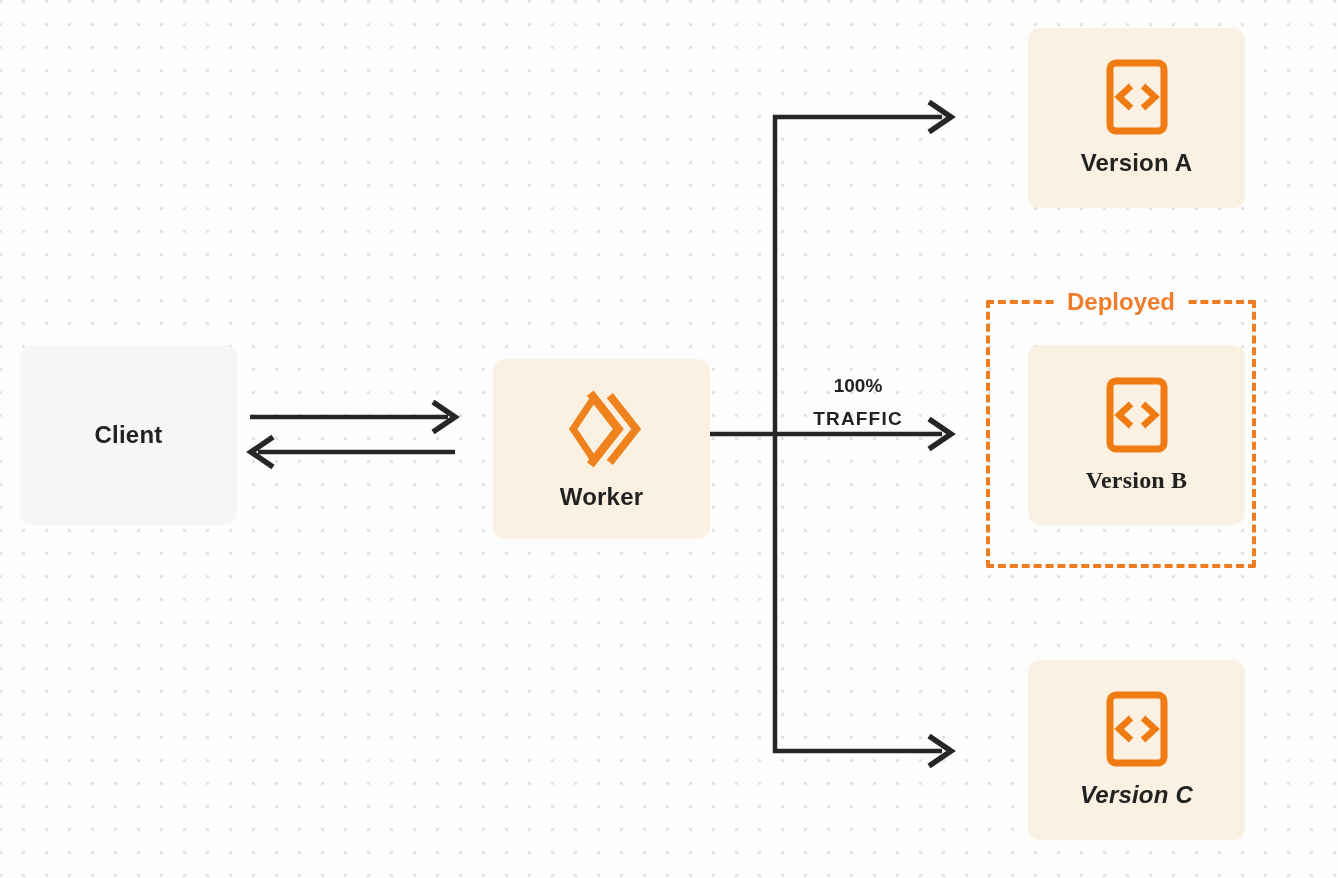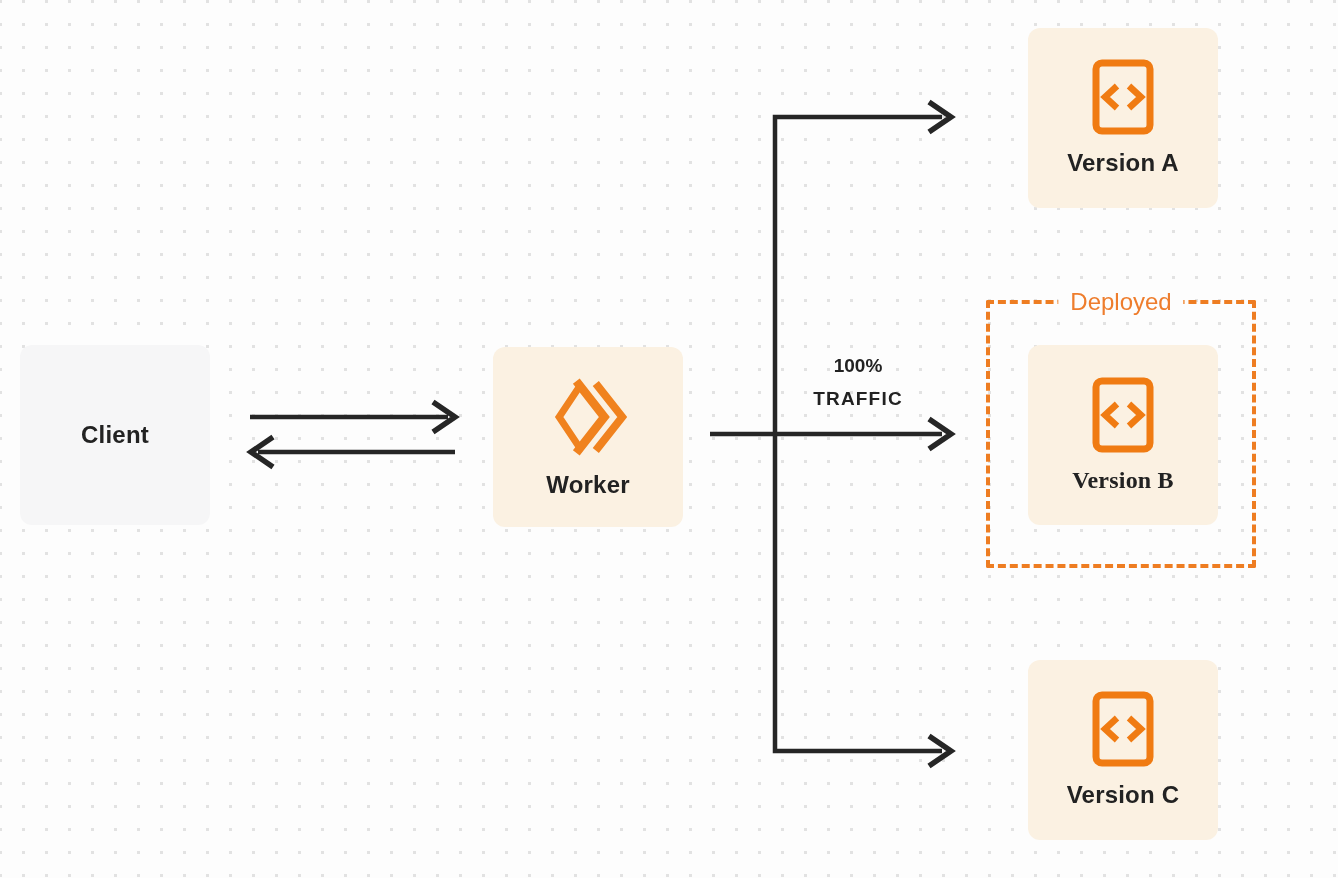--- a/index.html
+++ b/index.html
@@ -18,80 +18,80 @@
     background-position: 12px 13px;
   }
   svg.connectors {
     position: absolute;
     left: 0; top: 0;
     width: 1338px; height: 878px;
     pointer-events: none;
   }
   .node {
     position: absolute;
-    width: 190px;
+    width: 217px;
     height: 180px;
     border-radius: 12px;
     display: flex;
     flex-direction: column;
     align-items: center;
     justify-content: center;
   }
   .node-label {
     font-size: 24px;
     font-weight: 700;
     color: #222222;
     letter-spacing: 0.2px;
   }
   .client-node {
     left: 20px; top: 345px;
     background: #f6f6f7;
   }
   .worker-node {
-    left: 493px; top: 347px;
+    left: 493px; top: 359px;
     background: #fbf1e2;
   }
   .worker-node .icon-wrap { margin-bottom: 12px; }
   .version-node {
     background: #fbf1e2;
     left: 1028px;
   }
   .version-node .icon-wrap { margin-bottom: 14px; }
   .version-a { top: 28px; }
   .version-b { top: 345px; font-family: Liberation Serif, serif; }
-  .version-c { top: 660px; }
+  .version-c { top: 660px; font-style: italic; }
   .icon-wrap {
     display: flex;
     align-items: center;
     justify-content: center;
   }
   .deployed-box {
     position: absolute;
     left: 986px; top: 300px;
     width: 270px; height: 268px;
     border: 4px dashed #ee7d22;
     border-radius: 2px;
   }
   .deployed-label {
     position: absolute;
     top: -17px;
     left: 50%;
     transform: translateX(-50%);
     background: #fdfdfd;
     padding: 0 12px;
     font-size: 24px;
-    font-weight: 400;
+    font-weight: 700;
     color: #ee7d2d;
     white-space: nowrap;
     line-height: 30px;
   }
   .traffic-label {
     position: absolute;
     left: 788px;
-    top: 349px;
+    top: 369px;
     width: 140px;
     text-align: center;
     font-weight: 700;
     color: #222222;
     font-size: 19px;
     line-height: 33px;
   }
   .traffic-label .line2 { letter-spacing: 1.2px; }
 </style>
 </head>

